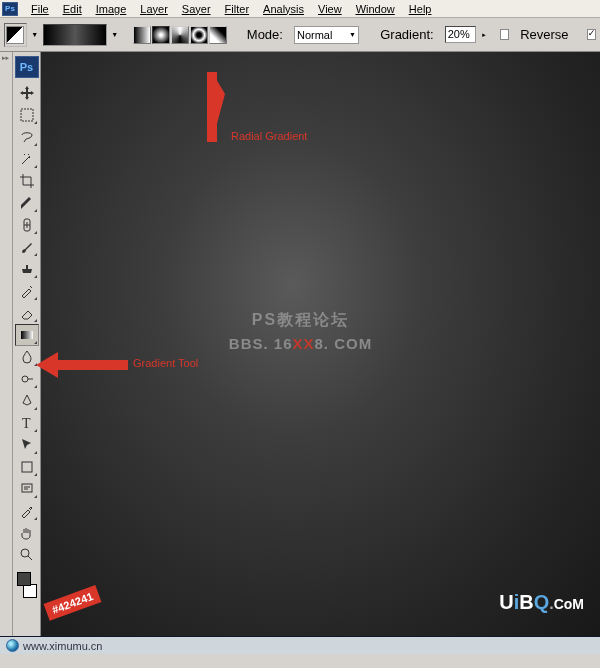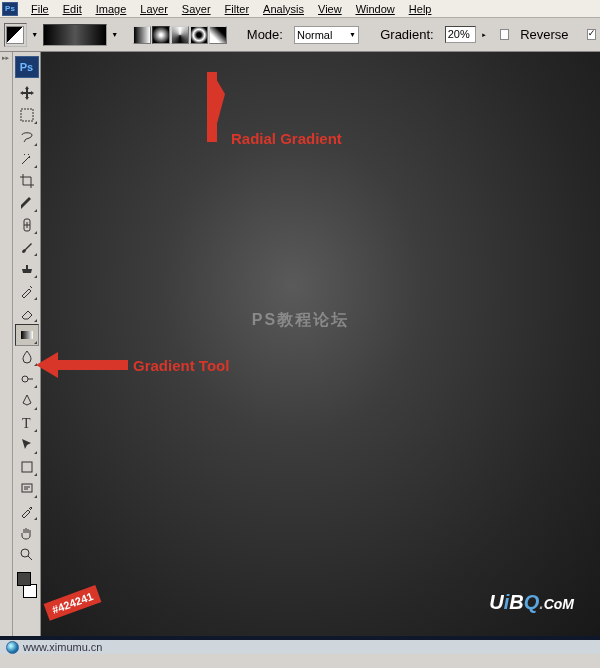--- a/index.html
+++ b/index.html
@@ -36,27 +36,27 @@
 .tool.active { border: 1px inset #888; background: #c8c5bd; }
 .tool svg { width: 16px; height: 16px; }
 .tool .tri { position: absolute; bottom: 1px; right: 1px; width: 0; height: 0; border-left: 3px solid transparent; border-bottom: 3px solid #444; }
 .color-swatches { width: 24px; height: 30px; position: relative; margin-top: 4px; }
 .sw-back { position: absolute; bottom: 2px; right: 2px; width: 14px; height: 14px; background: #fff; border: 1px solid #000; }
 .sw-front { position: absolute; top: 2px; left: 2px; width: 14px; height: 14px; background: #424241; border: 1px solid #000; }
 .canvas { flex: 1; background: radial-gradient(ellipse at 45% 40%, #5a5a5a 0%, #3d3d3d 30%, #262626 70%, #181818 100%); position: relative; }
 .wm { position: absolute; top: 258px; left: 0; right: 40px; text-align: center; color: #8a8a8a; font-family: "Microsoft YaHei", SimSun, sans-serif; font-size: 16px; letter-spacing: 2px; font-weight: bold; }
 .wm2 { margin-top: 4px; font-size: 15px; letter-spacing: 1px; }
 .xx { color: #c0392b; }
-.annot { position: absolute; color: #d9362a; font-size: 15px; font-weight: bold; }
+.annot { position: absolute; color: #d9362a; font-size: 11px; font-weight: normal; }
 .arrow-down { position: absolute; }
 .arrow-right { position: absolute; }
 .vflag { position: absolute; background: #d9362a; color: #fff; font-size: 11px; padding: 3px 6px; transform: rotate(-20deg); font-weight: bold; }
-.brand { position: absolute; right: 26px; bottom: 22px; font-size: 20px; font-weight: bold; font-style: italic; }
+.brand { position: absolute; right: 16px; bottom: 22px; font-size: 20px; font-weight: bold; }
 .brand .u { color: #fff; } .brand .i { color: #5aa6e0; } .brand .b { color: #fff; } .brand .q { color: #5aa6e0; } .brand .d { color: #aaa; font-size: 16px; } .brand .c { color: #fff; font-size: 14px; }
-.footer { height: 18px; background: #cfd6dc; border-top: 4px solid #0f172a; display: flex; align-items: center; padding: 1px 6px; color: #334; font-size: 11px; }
+.footer { height: 18px; background: #cfd6dc; border-top: 1px solid #0f172a; display: flex; align-items: center; padding: 1px 6px; color: #334; font-size: 11px; }
 .globe { width: 13px; height: 13px; border-radius: 50%; background: radial-gradient(circle at 35% 35%, #aef 10%, #27a 60%, #048 100%); margin-right: 4px; border: 1px solid #369; }
 .dropdown-arrow { font-size: 7px; margin-left: 2px; }
 </style>
 </head>
 <body>
 
 <div class="menubar">
   <div class="app-icon">Ps</div>
   <div class="menu-item"><span class="ul">F</span><span>ile</span></div>
   <div class="menu-item"><span class="ul">E</span><span>dit</span></div>
@@ -250,20 +250,23 @@
 
     <div class="color-swatches">
       <div class="sw-back"></div>
       <div class="sw-front"></div>
     </div>
   </div>
 
   <div class="canvas">
     <div class="wm">
       <div>PS教程论坛</div>
+      <div class="wm2">
+        <span>BBS. 16</span><span class="xx">XX</span><span>8. COM</span>
+      </div>
     </div>
 
     <svg class="arrow-down" style="left:156px;top:2px" width="30" height="88">
       <path d="M15 88 L15 18 L2 40 L15 18 L28 40 Z" fill="#d9362a"></path>
       <rect x="10" y="18" width="10" height="70" fill="#d9362a"></rect>
     </svg>
     <div class="annot" style="left:190px;top:78px">Radial Gradient</div>
 
     <svg class="arrow-right" style="left:-5px;top:300px" width="92" height="26">
       <path d="M0 13 L22 0 L22 8 L92 8 L92 18 L22 18 L22 26 Z" fill="#d9362a"></path>

